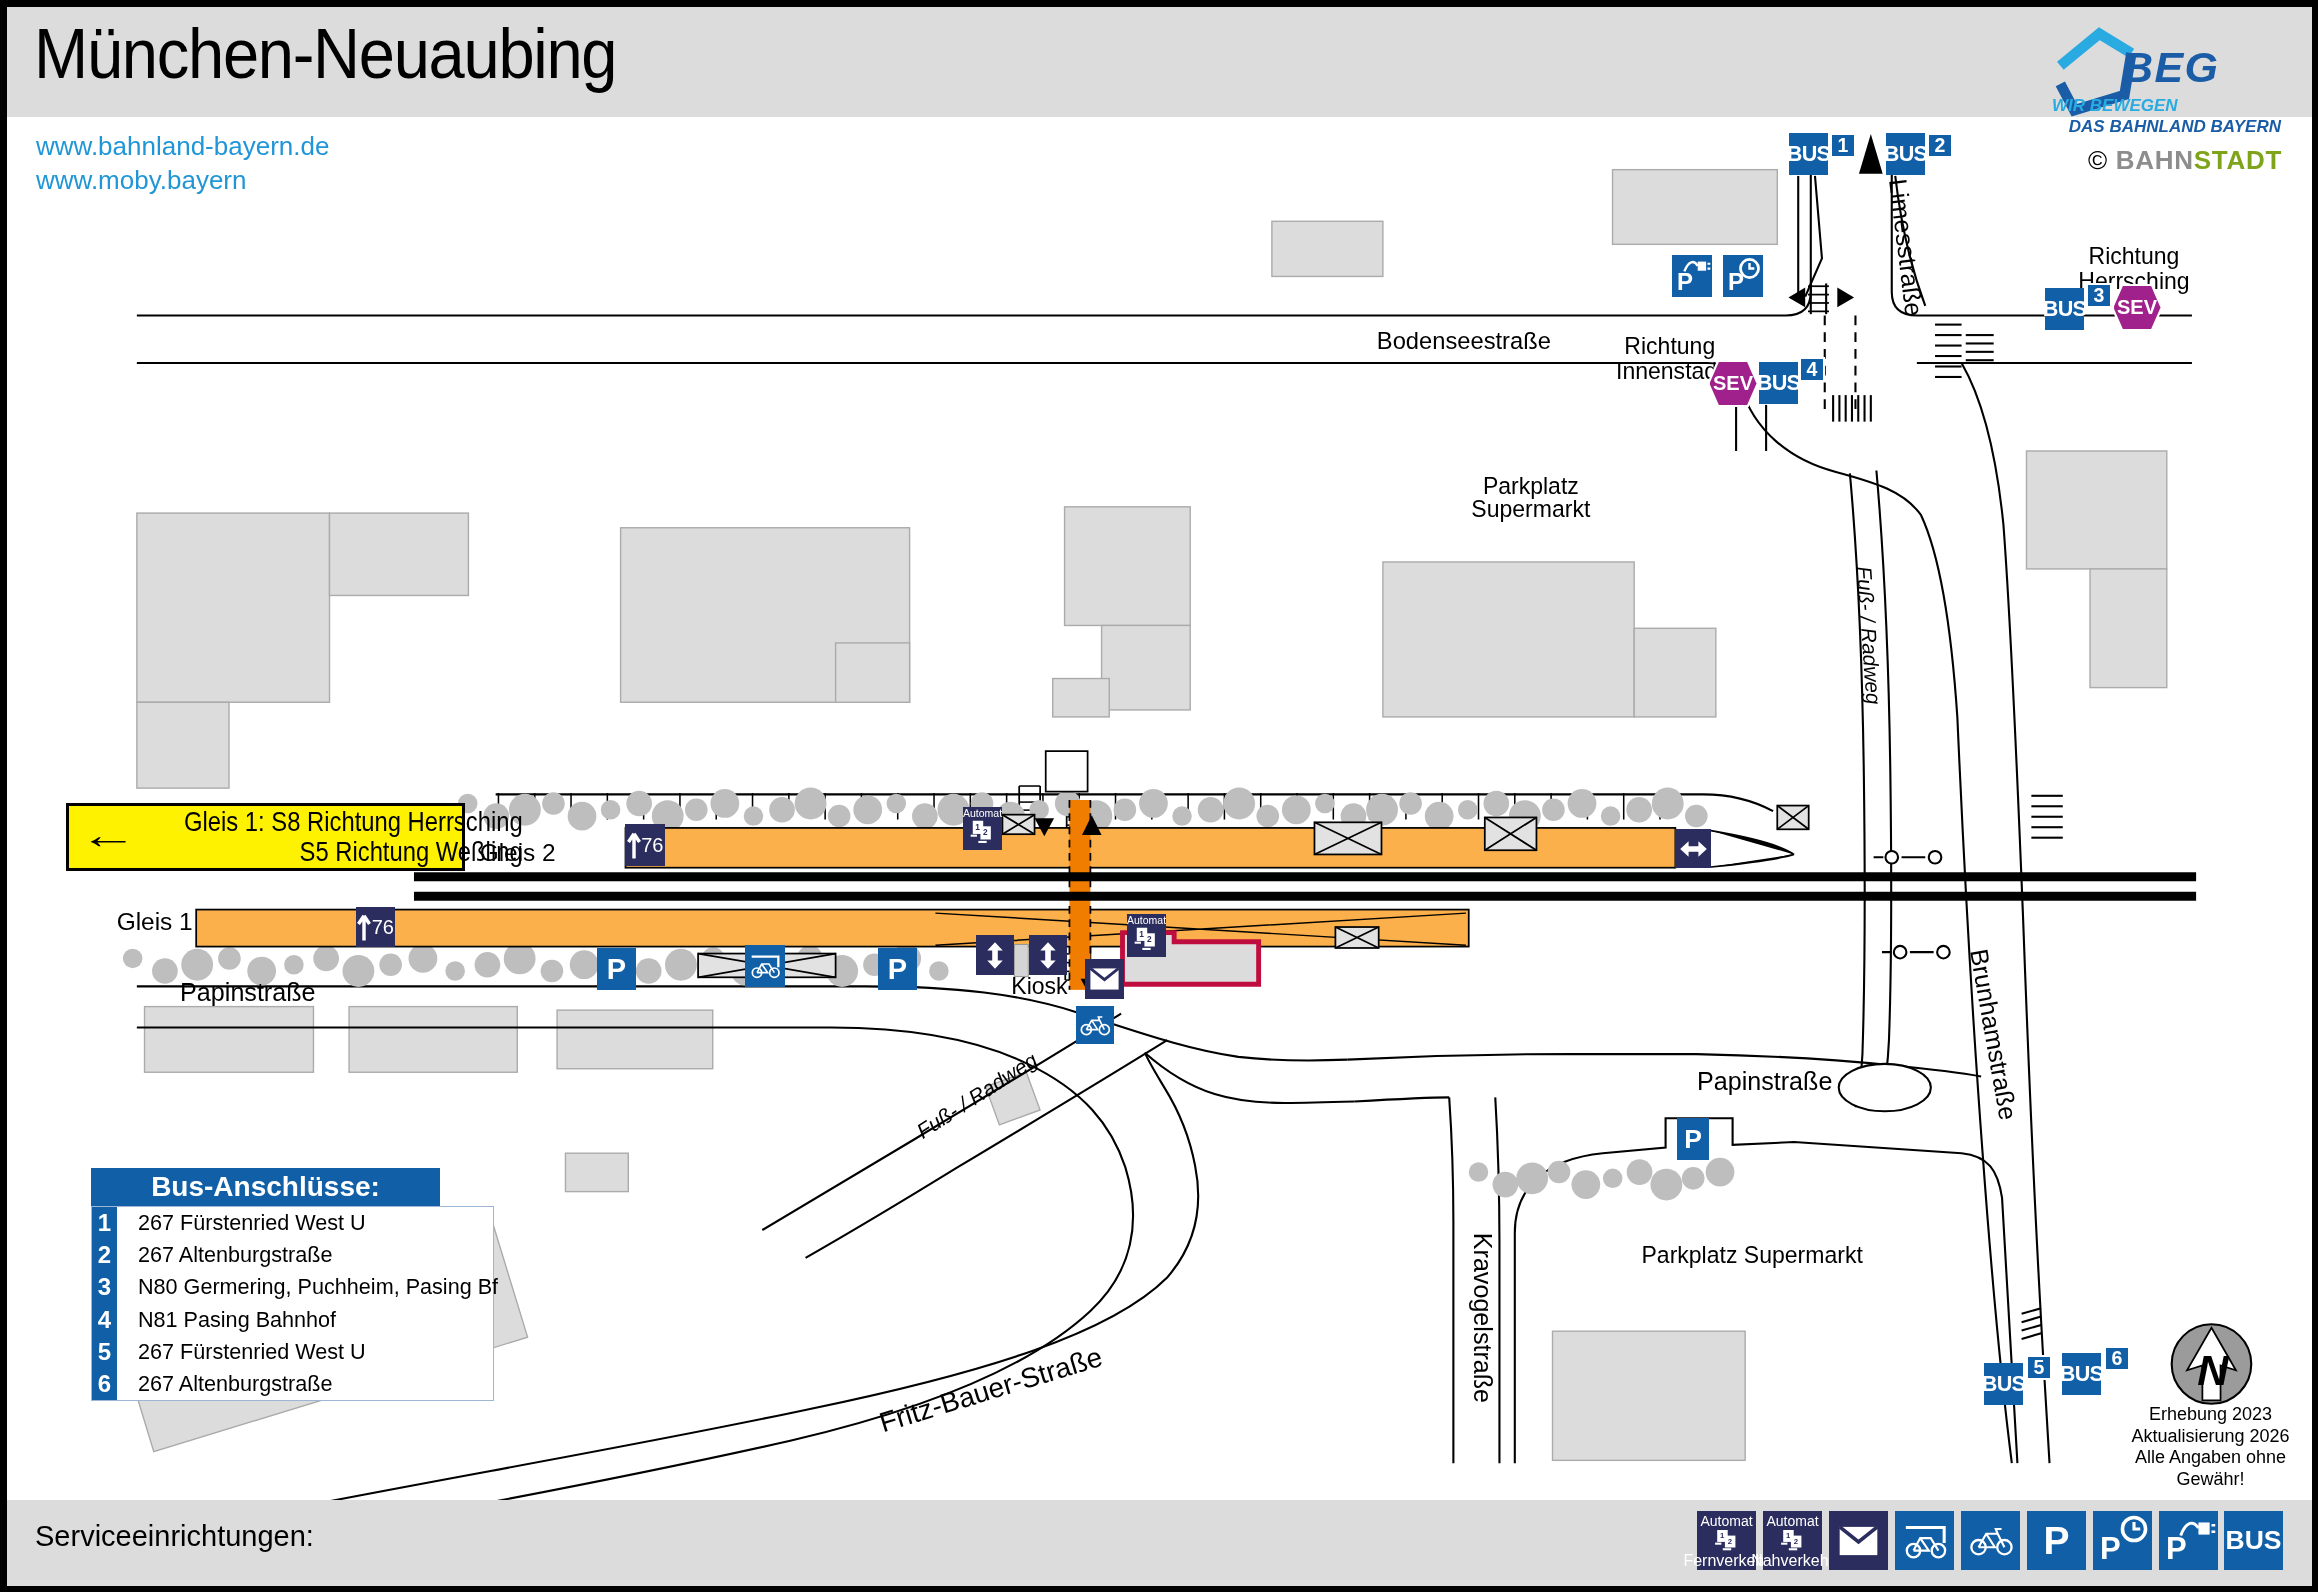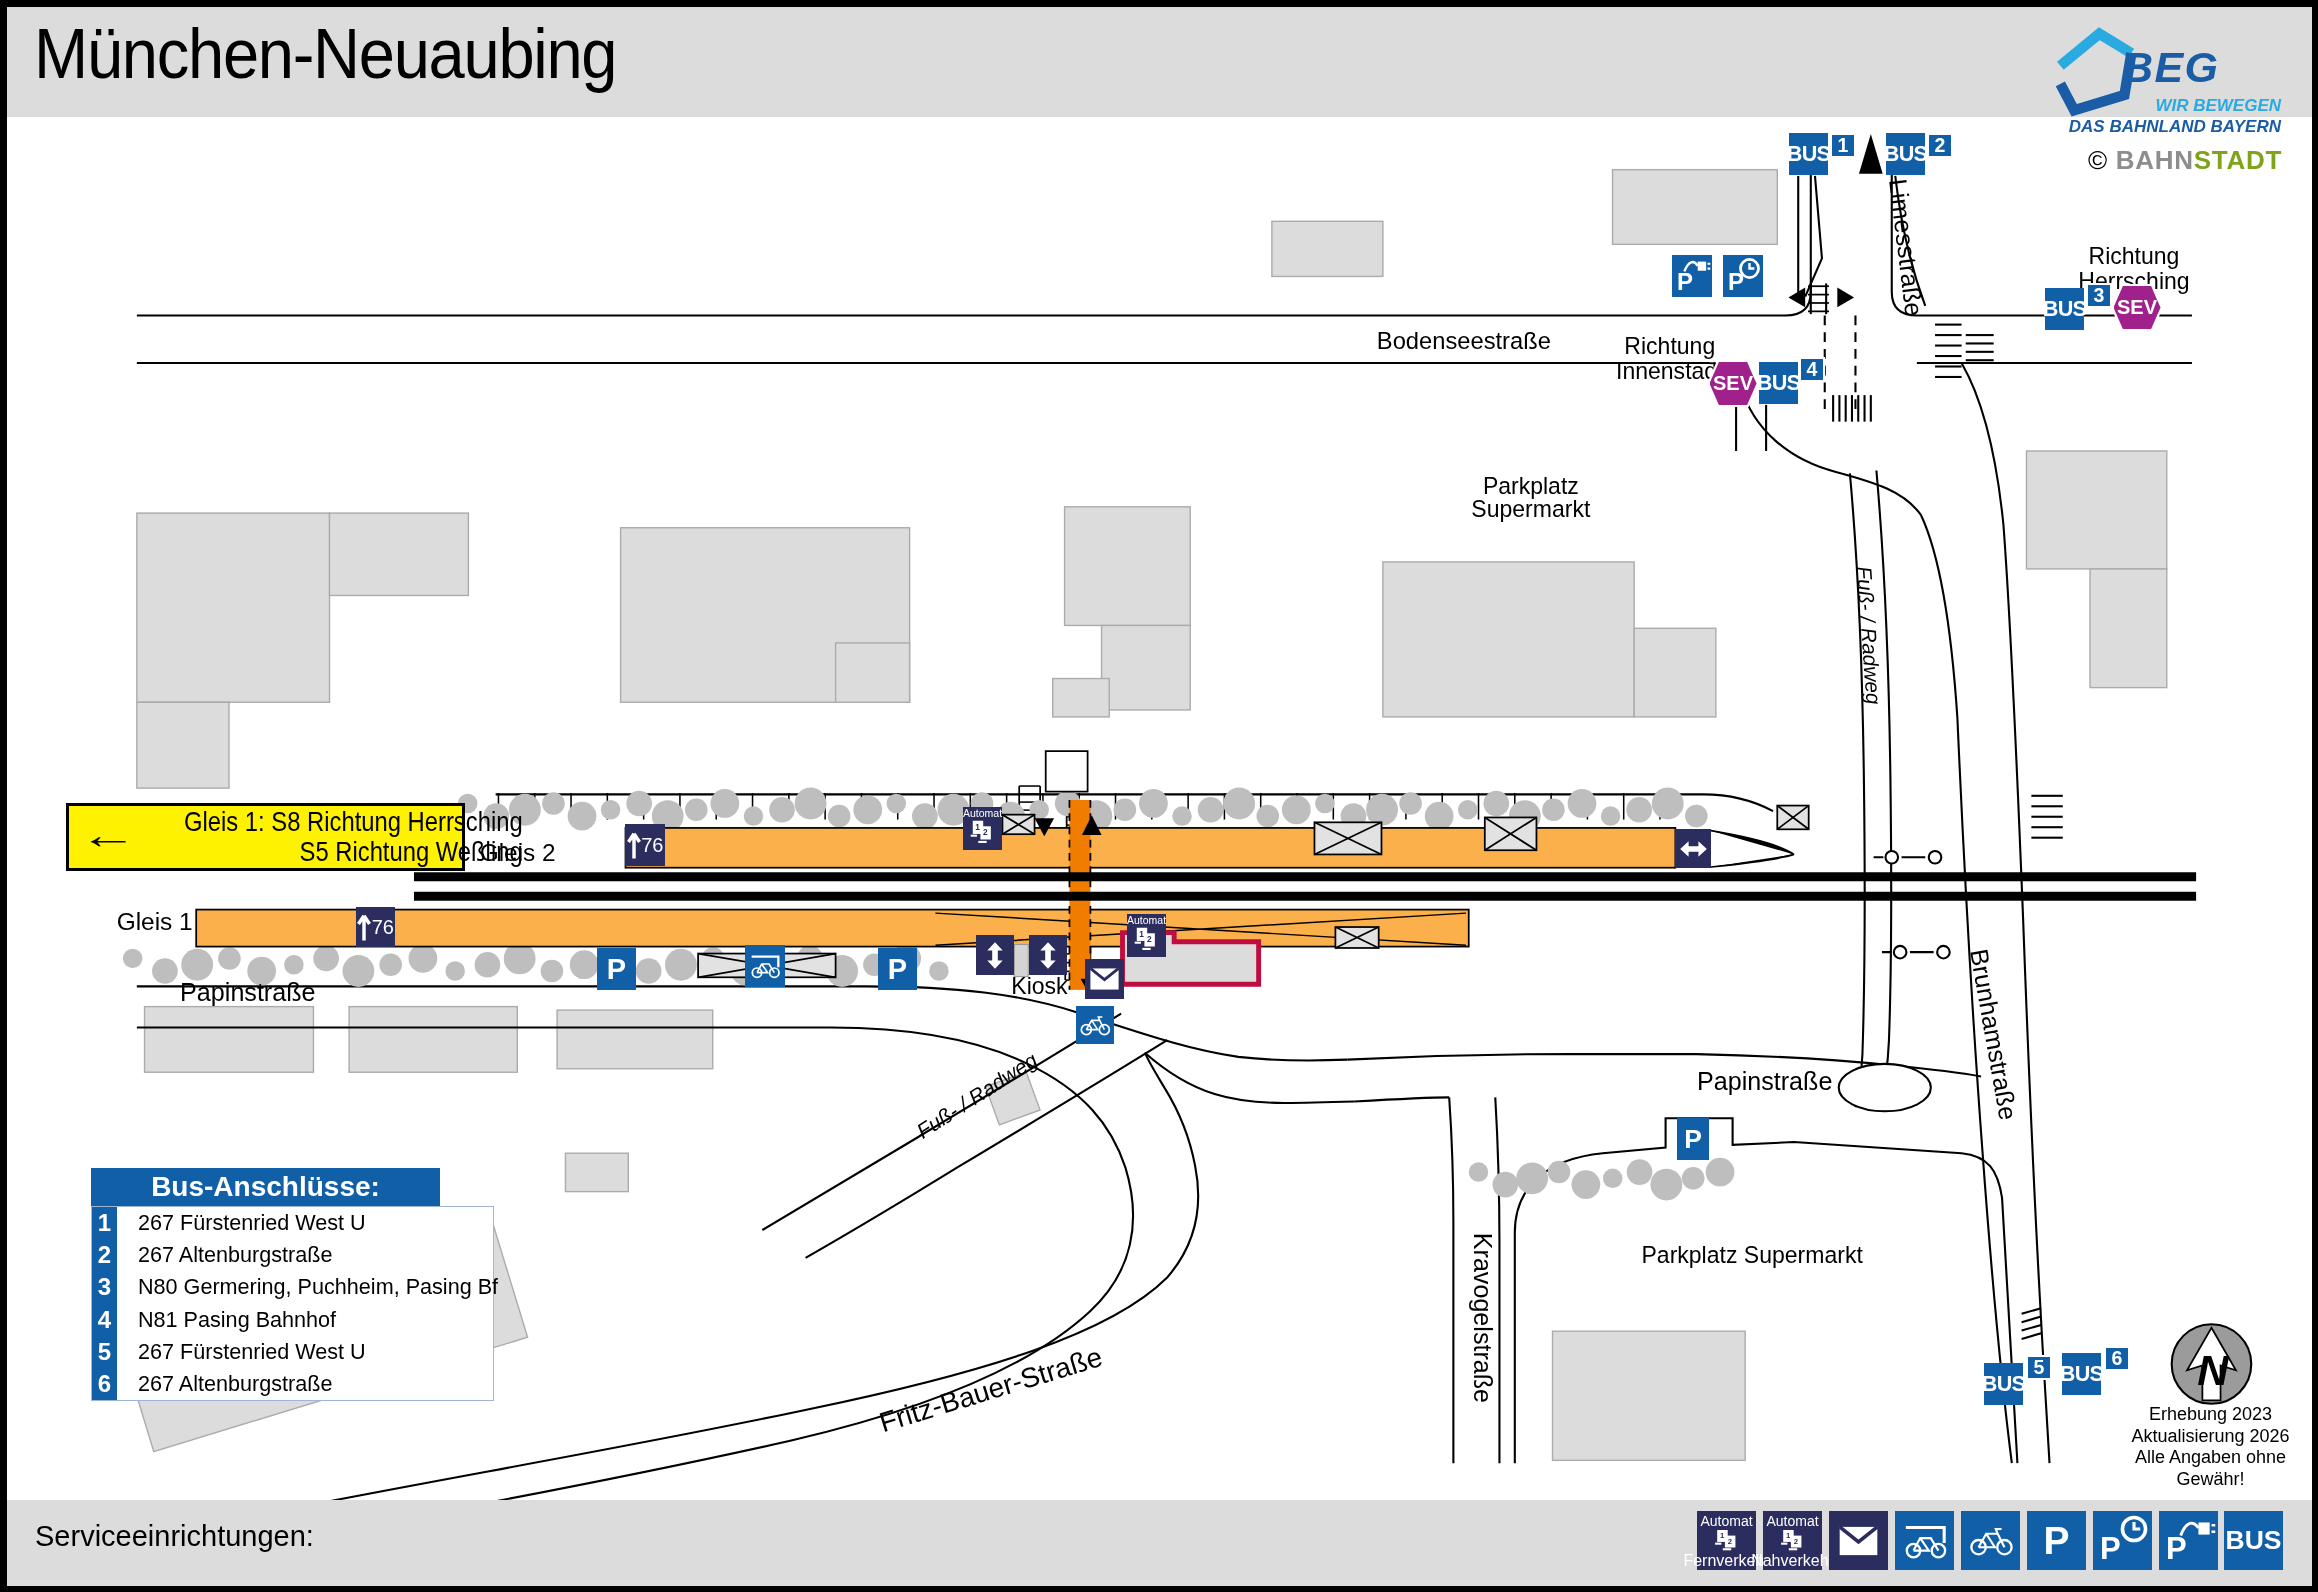--- a/index.html
+++ b/index.html
@@ -7,21 +7,21 @@
          box-sizing:border-box;overflow:hidden;font-family:"Liberation Sans",sans-serif;color:#000;}
   .abs{position:absolute;}
   
   .bandTop{left:0;top:0;width:100%;height:110px;background:var(--gray_band);}
   .bandBot{left:0;top:1493px;width:100%;height:86px;background:var(--gray_band);}
   #title{left:26.5px;top:7px;font-size:70px;letter-spacing:-1.4px;transform:scaleX(.93);transform-origin:left top;white-space:nowrap;}
   #links{left:29px;top:123px;font-size:26px;color:var(--link);line-height:1.30;}
   #links div{white-space:nowrap;}
   
   #beg-text{left:2115px;top:36px;font-size:43px;font-style:italic;font-weight:bold;color:var(--beg_dark);letter-spacing:1.4px;}
-  #beg-t1{left:2045px;top:89px;width:229px;text-align:right;font-size:17px;font-style:italic;font-weight:bold;color:var(--beg_light);}
+  #beg-t1{left:2045px;top:89px;width:229px;text-align:left;font-size:17px;font-style:italic;font-weight:bold;color:var(--beg_light);}
   #beg-t2{left:2045px;top:110px;width:229px;text-align:right;font-size:17px;font-style:italic;font-weight:bold;color:var(--beg_dark);}
   #credit{left:2066px;top:138px;width:209px;text-align:right;font-size:26px;letter-spacing:0.7px;white-space:nowrap;}
   #credit .bahn{color:#8D8D8D;font-weight:bold;margin-top:45px;}
   #credit .stadt{color:var(--green);font-weight:bold;}
   
   .bus{background:var(--blue);color:#fff;font-weight:bold;font-size:21.6px;display:flex;align-items:center;justify-content:center;width:39px;height:42px;letter-spacing:-0.7px;}
   .tab{background:var(--blue);color:#fff;font-weight:bold;font-size:19.5px;display:flex;align-items:center;justify-content:center;width:22px;height:21px;border:2.1px solid #fff;}
   .sevO{width:52px;height:47px;background:#fff;display:flex;align-items:center;justify-content:center;
         clip-path:polygon(0% 50%,20% 0%,80% 0%,100% 50%,80% 100%,20% 100%);}
   .sevI{width:47px;height:43px;background:var(--magenta);color:#fff;font-weight:bold;font-size:20px;display:flex;align-items:center;justify-content:center;
@@ -383,20 +383,24 @@
       <text x="2183" y="731" text-anchor="middle">Supermarkt</text>
       <text x="2500" y="1800" text-anchor="middle">Parkplatz Supermarkt</text>
       <text x="786" y="1224" text-anchor="end" font-size="35">Gleis 2</text>
       <text x="266" y="1322" text-anchor="end" font-size="35">Gleis 1</text>
       <text x="1479" y="1414" text-anchor="middle">Kiosk</text>
     </g>
   </svg>
 
   <div class="abs bandTop"></div>
   <div class="abs" id="title">München-Neuaubing</div>
+  <div class="abs" id="links">
+    <div>www.bahnland-bayern.de</div>
+    <div>www.moby.bayern</div>
+  </div>
   <svg class="abs" style="left:2028px;top:9.8px" width="105" height="101" viewBox="0 0 150 145">
     <polyline points="36,70 92,24 138,52" fill="none" stroke="var(--beg_light)" stroke-width="15"></polyline>
     <polyline points="138,52 128,112 56,134 36,96" fill="none" stroke="var(--beg_dark)" stroke-width="15"></polyline>
   </svg>
   <div class="abs" id="beg-text">BEG</div>
   <div class="abs" id="beg-t1">WIR BEWEGEN</div>
   <div class="abs" id="beg-t2">DAS BAHNLAND BAYERN</div>
   <div class="abs" id="credit">
     <span>©</span>
     <span class="bahn">BAHN</span><span class="stadt">STADT</span>

